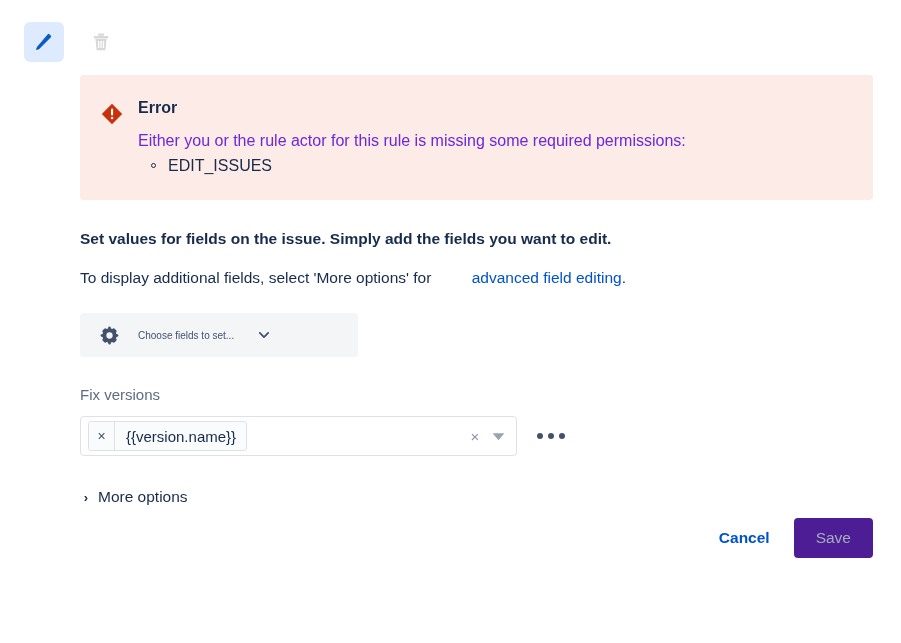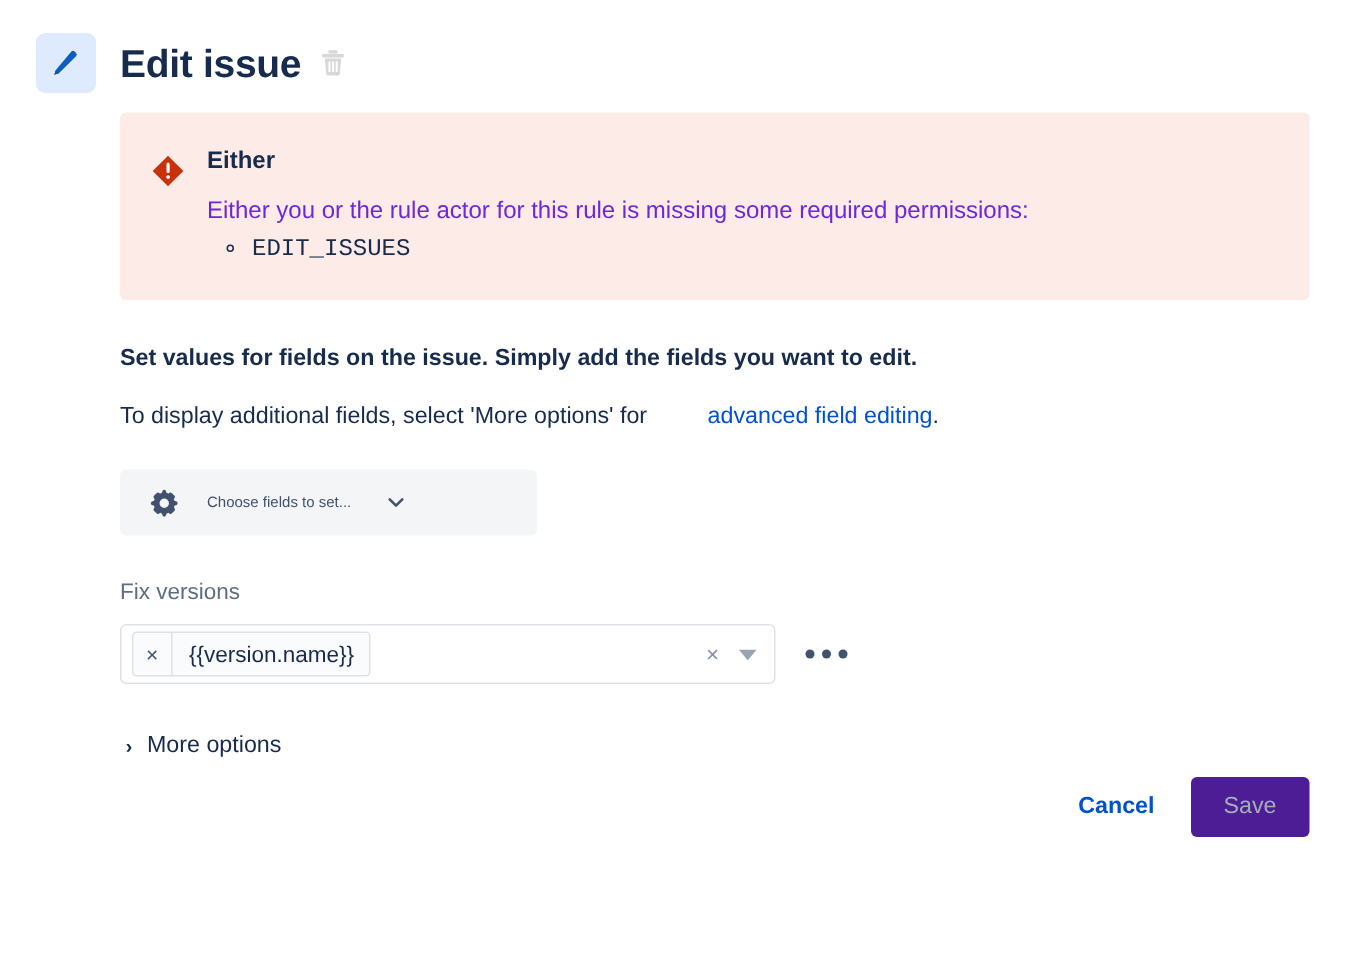--- a/index.html
+++ b/index.html
@@ -103,21 +103,20 @@
   .error-text {
     font-size: 16px;
     line-height: 22px;
     color: #6d28d9;
     margin-top: 11px;
   }
   .error-list {
     margin: 2px 0 0 0;
     padding-left: 30px;
     list-style: none;
-    font-family: Liberation Mono, monospace;
   }
   .error-list li {
     font-size: 16px;
     line-height: 24px;
     color: #172B4D;
     position: relative;
   }
   .error-list li::before {
     content: "";
     position: absolute;
@@ -330,21 +329,20 @@
 <div class="page">
 
   <div class="header">
     <div class="badge-icon">
       <svg width="22" height="22" viewBox="0 0 24 24" aria-hidden="true">
         <path d="M4.5 17.2l-1 3.3 3.3-1L19.3 7.1a1.6 1.6 0 0 0 0-2.3l-1.1-1.1a1.6 1.6 0 0 0-2.3 0L4.5 17.2z" fill="#0B5CC4"></path>
         <path d="M4.5 17.2l-1 3.3 3.3-1-2.3-2.3z" fill="#15539E"></path>
       </svg>
     </div>
     <div class="title-row">
-      <div class="page-title">Edit issue</div>
       <div class="trash-btn">
         <svg width="16" height="18" viewBox="0 0 16 18" aria-hidden="true">
           <rect x="5" y="0.5" width="6" height="2.2" rx="0.6" fill="#D8D8D8"></rect>
           <rect x="0.8" y="3" width="14.4" height="2.4" rx="0.7" fill="#D8D8D8"></rect>
           <path d="M2.5 6h11l-1 10.4a1 1 0 0 1-1 .9H4.5a1 1 0 0 1-1-.9L2.5 6z" fill="#D8D8D8"></path>
           <rect x="5" y="8" width="1.3" height="7" fill="#FFFFFF"></rect>
           <rect x="7.4" y="8" width="1.3" height="7" fill="#FFFFFF"></rect>
           <rect x="9.8" y="8" width="1.3" height="7" fill="#FFFFFF"></rect>
         </svg>
       </div>
@@ -356,21 +354,21 @@
     
     <div class="error-banner">
       <div class="error-icon">
         <svg width="24" height="24" viewBox="0 0 24 24" aria-hidden="true">
           <path d="M12 1.8 22.2 12 12 22.2 1.8 12z" fill="#C9310B"></path>
           <rect x="11" y="6.4" width="2.1" height="7" rx="1" fill="#FFFFFF"></rect>
           <circle cx="12.05" cy="16" r="1.25" fill="#FFFFFF"></circle>
         </svg>
       </div>
       <div class="error-body">
-        <div class="error-title">Either</div>
+        <div class="error-title">Error</div>
         <div class="error-text">Either you or the rule actor for this rule is missing some required permissions:</div>
         <ul class="error-list">
           <li>EDIT_ISSUES</li>
         </ul>
       </div>
     </div>
 
     
     <div class="desc desc-1">Set values for fields on the issue. Simply add the fields you want to edit.</div>
     <div class="desc desc-2"><span>To display additional fields, select 'More options' for </span><a class="link" href="#">advanced field editing</a><span>.</span></div>

